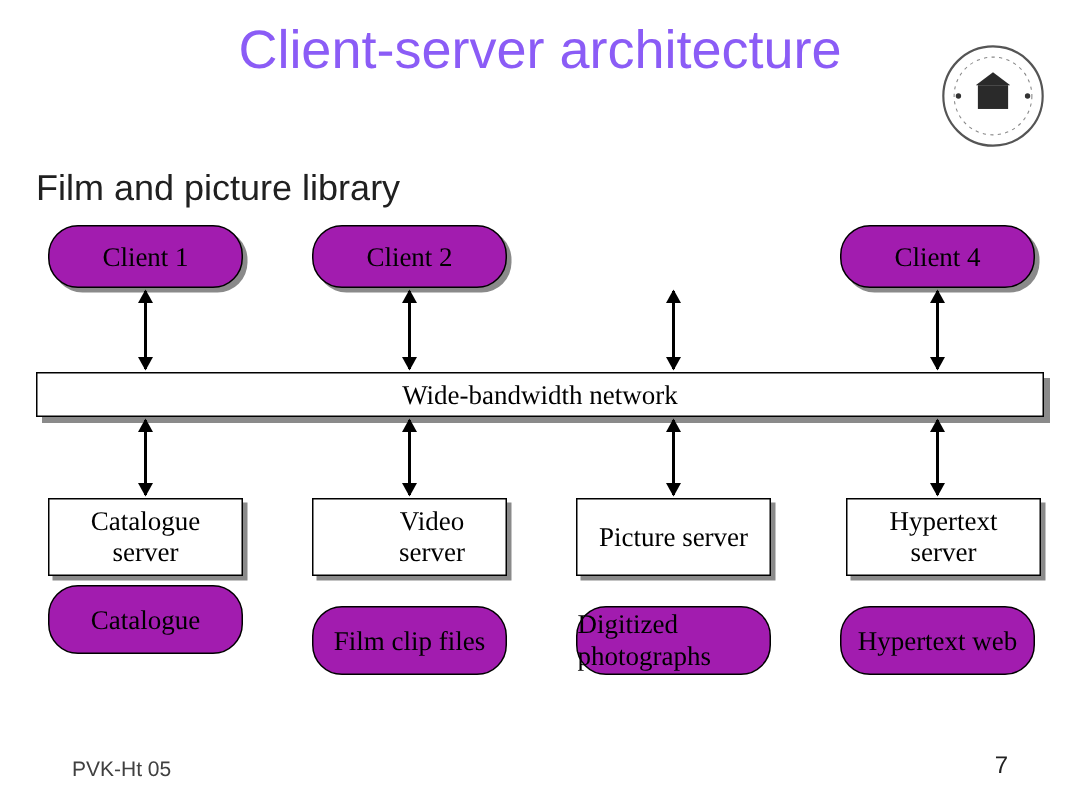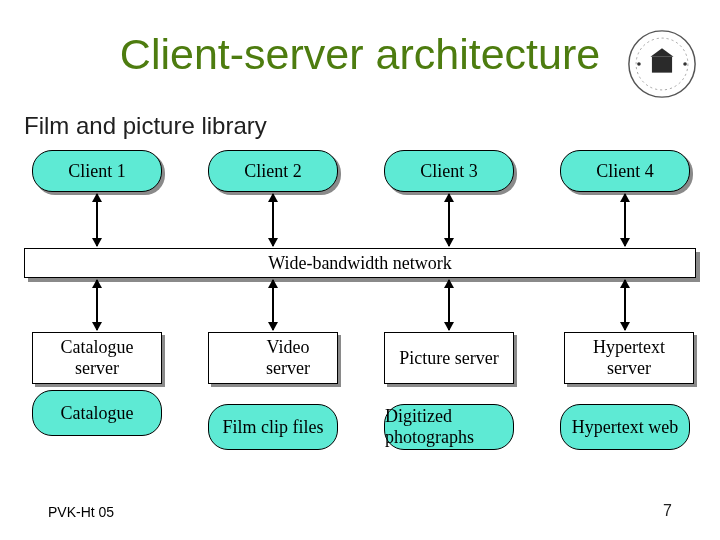--- a/index.html
+++ b/index.html
@@ -7,26 +7,26 @@
     margin: 0;
     width: 720px;
     height: 540px;
     background: #ffffff;
     font-family: "Times New Roman", Georgia, serif;
     position: relative;
     overflow: hidden;
   }
   .title {
     position: absolute;
-    top: 30px;
+    top: 12px;
     left: 0;
     width: 100%;
     text-align: center;
-    font-size: 43px;
-    color: #4d7c0f;
+    font-size: 36px;
+    color: #8b5cf6;
     font-family: Verdana, Arial, sans-serif;
   }
   .logo {
     position: absolute;
     top: 28px;
     right: 22px;
     width: 72px;
     height: 72px;
   }
   .subtitle {
@@ -42,21 +42,21 @@
     left: 24px;
     top: 150px;
     width: 672px;
     height: 330px;
   }
   .pill {
     position: absolute;
     height: 42px;
     border: 1px solid #000;
     border-radius: 20px;
-    background: #5eead4;
+    background: #a21caf;
     display: flex;
     align-items: center;
     justify-content: center;
     font-size: 18px;
   }
   .shadow {
     box-shadow: 3px 3px 0 0 #8a8a8a;
   }
   .box {
     position: absolute;
@@ -88,21 +88,21 @@
     width: 672px;
     height: 30px;
     background: #8a8a8a;
   }
   .footer-left {
     position: absolute;
     left: 48px;
     bottom: 20px;
     font-size: 14px;
     font-family: Verdana, Arial, sans-serif;
-    color: #000000;
+    color: #404040;
   }
   .footer-right {
     position: absolute;
     right: 48px;
     bottom: 20px;
     font-size: 16px;
     font-family: Verdana, Arial, sans-serif;
     color: #222;
   }
   .arrow {
@@ -137,21 +137,20 @@
     <circle cx="82" cy="50" r="2.5" fill="#333"></circle>
   </svg>
 </div>
 
 <div class="subtitle">Film and picture library</div>
 
 <div class="stage">
 
   <div class="pill shadow" style="left:8px;  top:0; width:130px;">Client 1</div>
   <div class="pill shadow" style="left:184px;top:0; width:130px;">Client 2</div>
-  <div class="pill shadow" style="left:360px;top:0; width:130px;">Client 3</div>
   <div class="pill shadow" style="left:536px;top:0; width:130px;">Client 4</div>
 
   <div class="arrow" style="left:72px;  top:44px; height:52px;"></div>
   <div class="arrow" style="left:248px; top:44px; height:52px;"></div>
   <div class="arrow" style="left:424px; top:44px; height:52px;"></div>
   <div class="arrow" style="left:600px; top:44px; height:52px;"></div>
 
   <div class="netbar-shadow" style="top:102px;"></div>
   <div class="netbar" style="top:98px;">Wide-bandwidth network</div>
 

